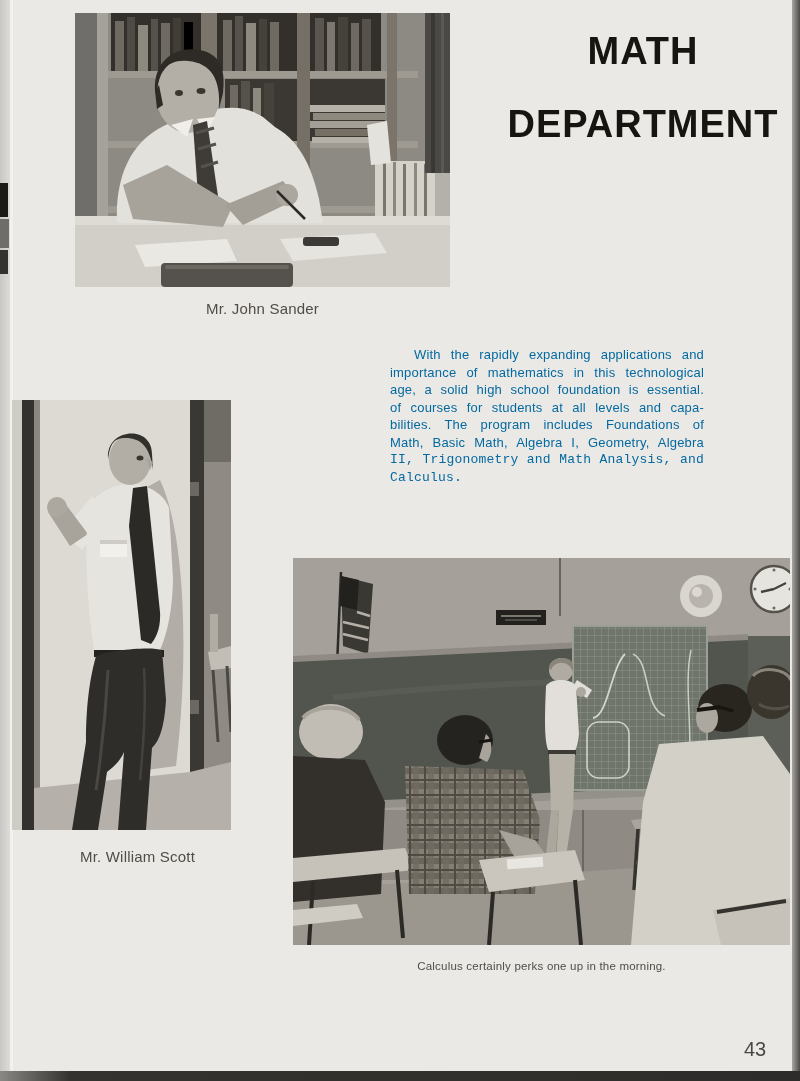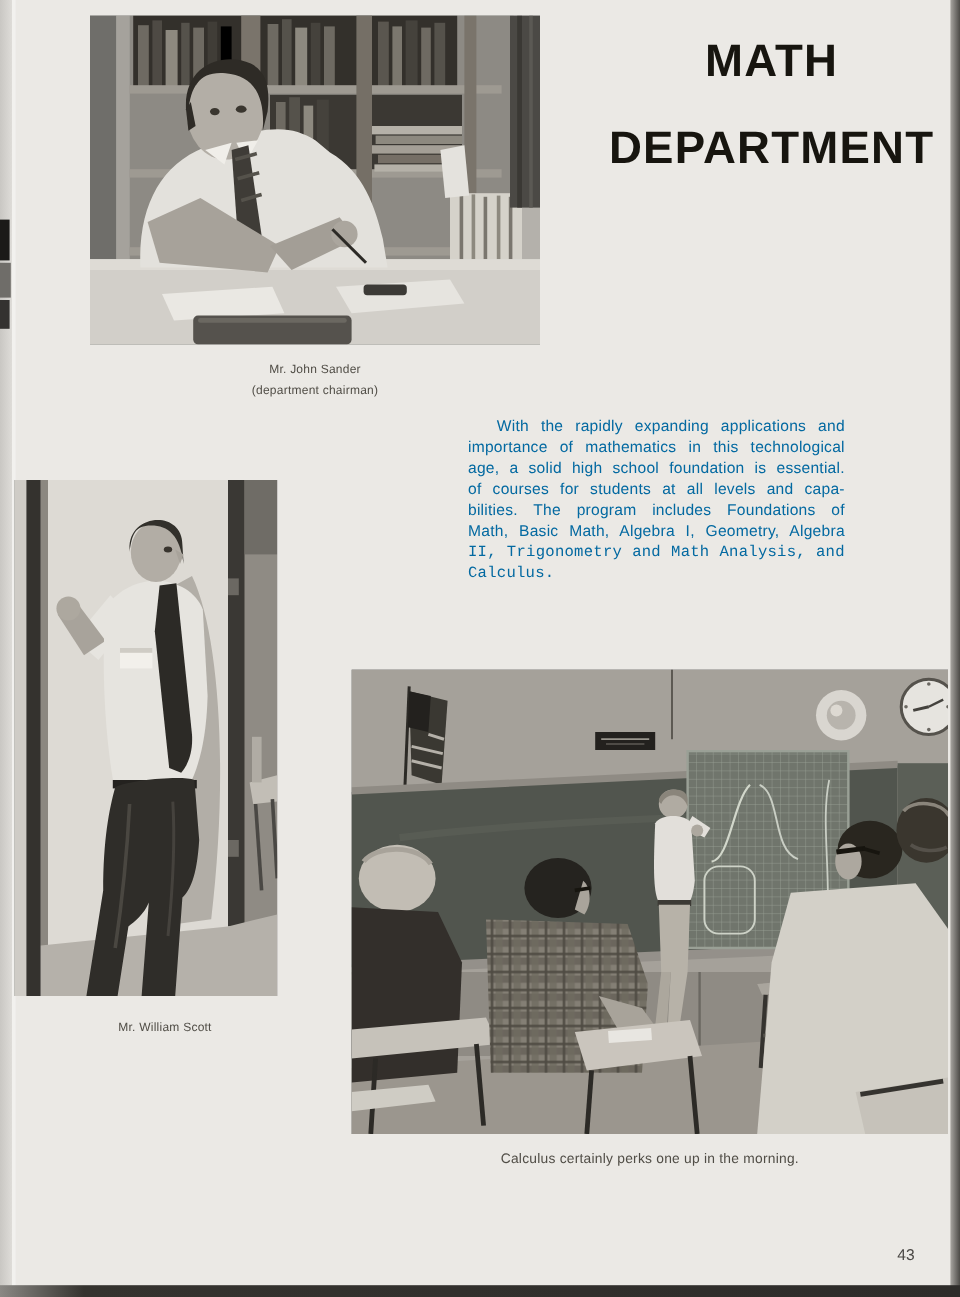--- a/index.html
+++ b/index.html
@@ -2,28 +2,28 @@
 <html><head>
 <meta charset="utf-8">
 <style>
   html,body{margin:0;padding:0;background:#888;}
   #page{position:relative;width:800px;height:1081px;background:#ebe9e5;overflow:hidden;
         font-family:"Liberation Sans", sans-serif;}
   .abs{position:absolute;}
   .photo{background:#777;}
   .title-line{position:absolute;width:330px;text-align:center;font-weight:bold;
               color:#17150f;font-size:38px;letter-spacing:1px;}
-  .caption{position:absolute;text-align:center;color:#504d46;font-size:10px;line-height:17px;letter-spacing:0.2px;}
+  .caption{position:absolute;text-align:center;color:#504d46;font-size:15px;line-height:17px;letter-spacing:0.2px;}
   .body-col{position:absolute;left:390px;top:346px;width:314px;color:#0369a1;
             font-size:13px;line-height:17.5px;letter-spacing:0.2px;}
   .jline{text-align:justify;text-align-last:justify;}
   .jlast{text-align-last:left;font-family:Liberation Mono, monospace;}
   .indent{padding-left:24px;box-sizing:border-box;}
   .pagenum{position:absolute;left:735px;top:1038px;width:40px;text-align:center;
-           color:#4a4845;font-size:13px;}
+           color:#4a4845;font-size:20px;}
   
   .edge-left{left:0;top:0;width:10px;height:1081px;background:linear-gradient(90deg,#c9c7c3,#dedcd8);}
   .edge-left-line{left:10px;top:0;width:3px;height:1081px;background:#f2f1ee;}
   .edge-right{left:792px;top:0;width:8px;height:1081px;background:linear-gradient(90deg,#a8a5a1,#4c4a47);}
   .edge-bottom{left:0;top:1071px;width:800px;height:10px;background:linear-gradient(90deg,#8a8884 0px,#35332f 70px,#2e2c2a 100%);}
   .blob1{left:0;top:183px;width:8px;height:34px;background:#1b1a18;}
   .blob2{left:0;top:219px;width:9px;height:29px;background:#6f6d69;}
   .blob3{left:0;top:250px;width:8px;height:24px;background:#343230;}
   svg{display:block;}
 </style>
@@ -132,21 +132,20 @@
 
         <polygon points="150,192 208,168 222,186 168,212" fill="#a39e96"></polygon>
         <circle cx="212" cy="182" r="11" fill="#aba69e"></circle>
         <line x1="202" y1="178" x2="230" y2="206" stroke="#2c2a26" stroke-width="2.5"></line>
       </g>
     </svg>
   </div>
 
   <div class="caption" style="left:75px;top:300px;width:375px;">
     <div>Mr. John Sander</div>
-    <div>(department chairman)</div>
   </div>
 
   <div>
     <div class="title-line" style="left:478px;top:30px;">MATH</div>
     <div class="title-line" style="left:478px;top:103px;">DEPARTMENT</div>
   </div>
 
   <div class="body-col">
     <div class="jline indent">With the rapidly expanding applications and</div>
     <div class="jline">importance of mathematics in this technological</div>

